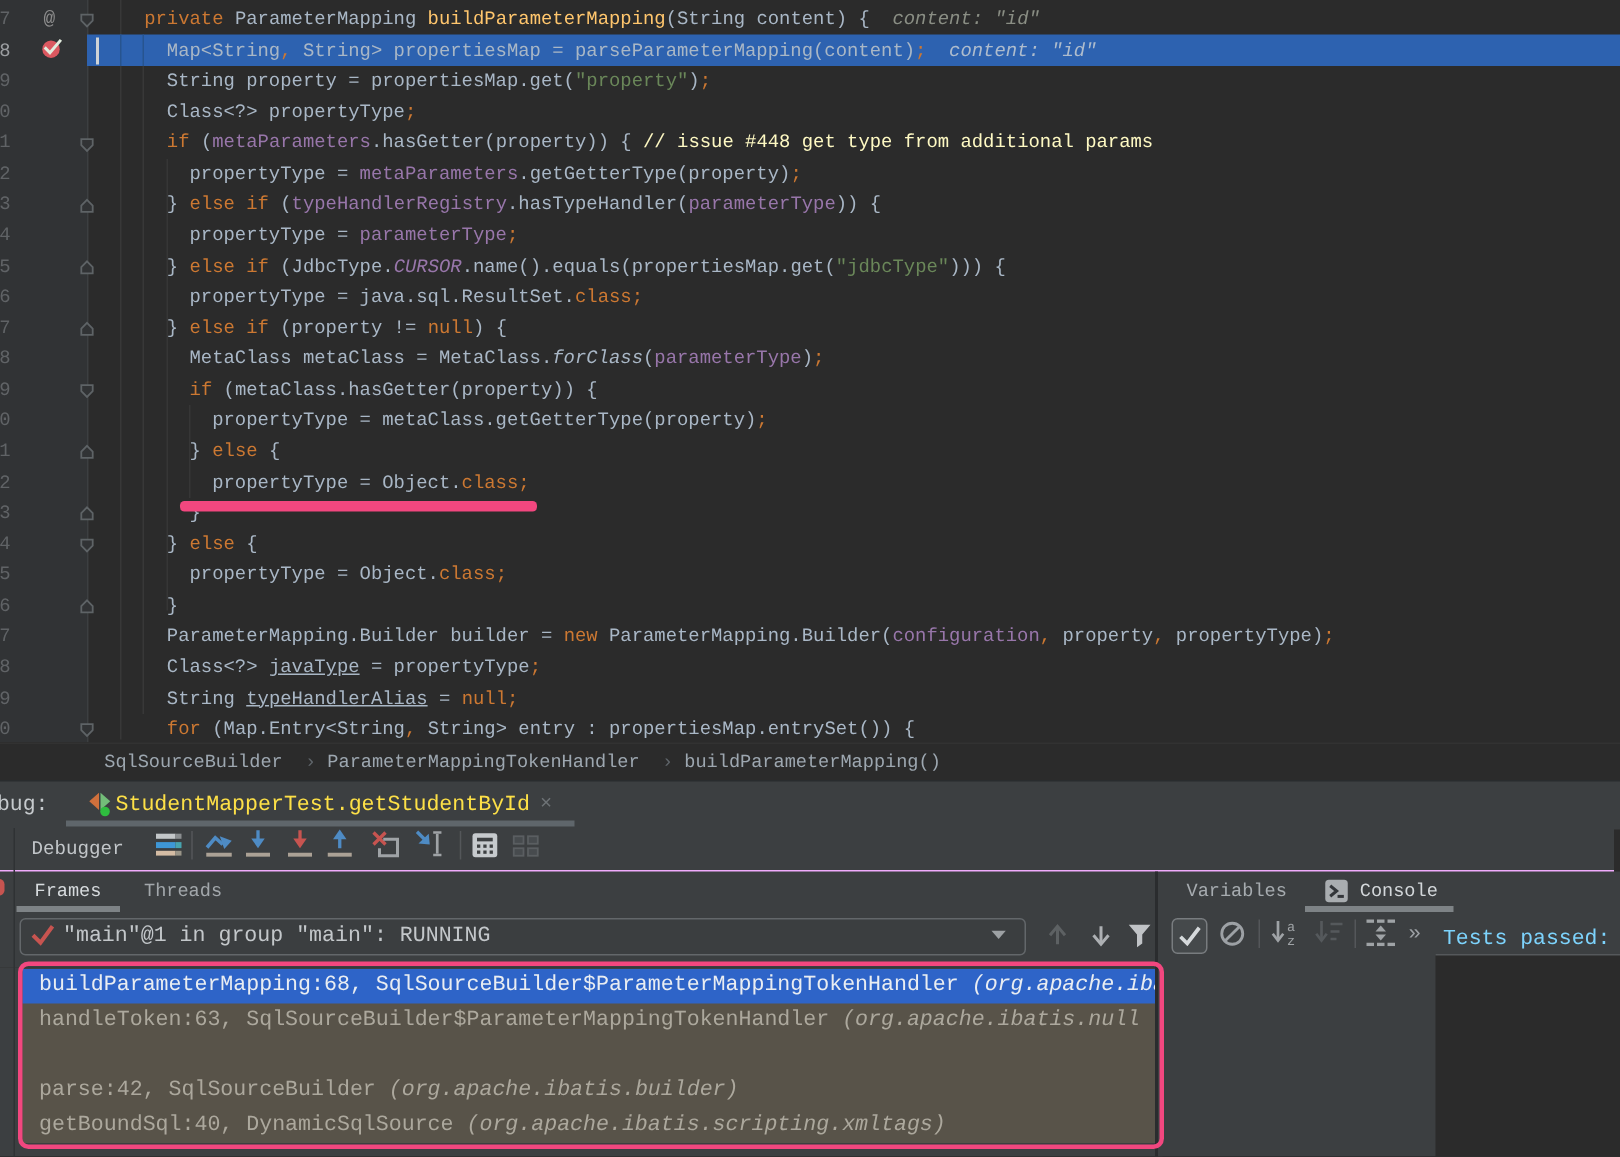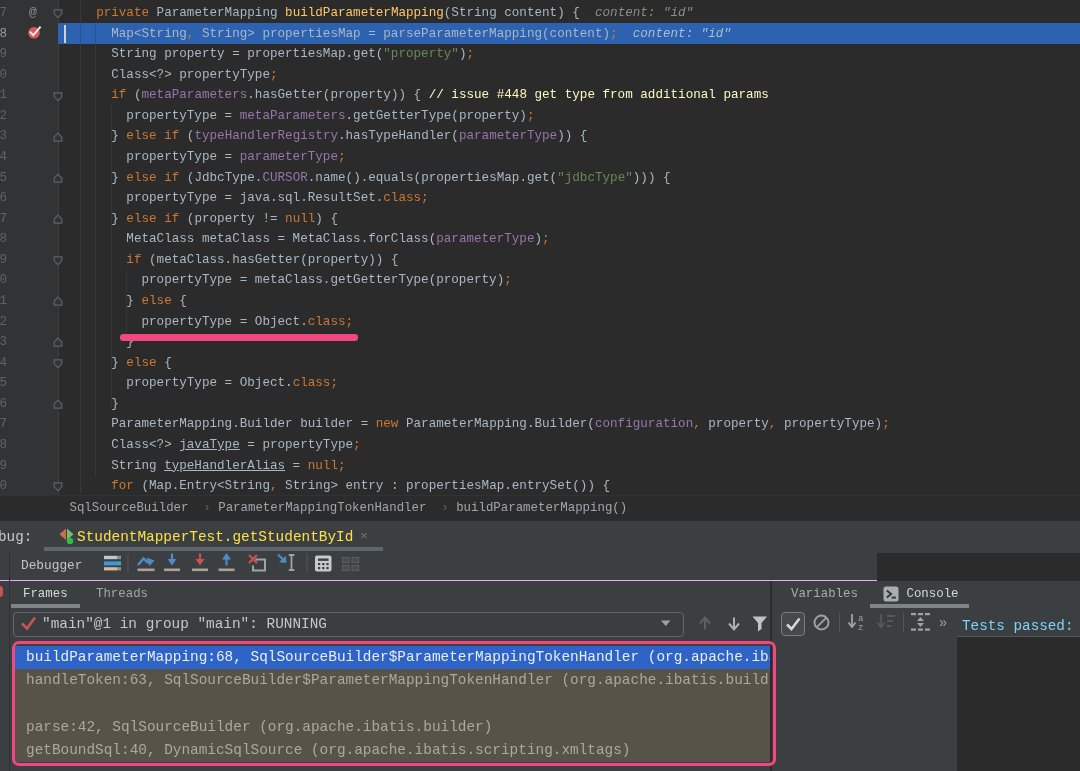--- a/index.html
+++ b/index.html
@@ -6,21 +6,21 @@
 body{width:1080px;height:771px;position:relative;overflow:hidden;font-family:"Liberation Mono",monospace;}
 .abs{position:absolute;}
 
 .cl{position:absolute;left:81px;height:20.57px;line-height:20.57px;font-size:12.6px;white-space:pre;color:#A9B7C6;}
 .ln{position:absolute;left:-10px;width:17px;text-align:right;height:20.57px;line-height:20.57px;font-size:12.6px;color:#606366;}
 .k{color:#CC7832;}
 .s{color:#6A8759;}
 .cm{color:#fef9c3;}
 .fd{color:#9876AA;}
 .fn{color:#FFC66D;}
-.it{text-align:center;}
+.it{font-style:italic;text-align:center;}
 .un{text-decoration:underline;}
 .hint{color:#8A8E84;font-style:italic;}
 .hintb{color:#AEBCCD;font-style:italic;}
 
 .ui{position:absolute;color:#BDC1C4;font-size:12.4px;white-space:pre;}
 .frow{position:absolute;left:27px;height:23.2px;line-height:23.2px;font-size:14.4px;white-space:pre;color:#ACA89D;}
 </style>
 </head>
 <body>
 
@@ -142,21 +142,21 @@
   <svg class="abs" style="left:55px;top:6px;" width="22" height="24" viewBox="0 0 22 24">
     <path d="M11 1.5 L11 13 L4.5 7.2 Z" fill="#D0703C"></path>
     <path d="M12 1.5 L12 13 L18.5 7.2 Z" fill="#73BD79"></path>
     <circle cx="15" cy="14" r="3.2" fill="#2FBE3F"></circle>
   </svg>
   <div class="abs" style="left:77px;top:5px;height:22px;line-height:22px;font-size:14.4px;color:#fde047;">StudentMapperTest.getStudentById</div>
   <div class="abs" style="left:360px;top:5px;height:22px;line-height:22px;font-size:13.5px;color:#6E7376;">×</div>
   <div class="abs" style="left:44px;top:26px;width:339px;height:4px;background:#5F666B;"></div>
 </div>
 
-<div class="abs" id="dtoolbar" style="left:0;top:552px;width:877px;height:28px;background:#3C3F41;border-bottom:4px solid #f0abfc;text-align:center;">
+<div class="abs" id="dtoolbar" style="left:0;top:552px;width:1076px;height:28px;background:#3C3F41;border-bottom:4px solid #f0abfc;text-align:center;">
   <div class="abs" style="left:21px;top:3px;height:22px;line-height:22px;font-size:12.8px;color:#C2C6C9;">Debugger</div>
   <svg class="abs" style="left:96px;top:0;" width="270" height="28" viewBox="0 0 270 28">
 
     <rect x="8" y="3.8" width="13" height="3.4" fill="#C3C7C9"></rect>
       <rect x="21" y="3.8" width="4" height="3.4" fill="#8A8E90"></rect>
     <rect x="8" y="9.4" width="13" height="4" fill="#3E97D6"></rect>
       <rect x="21" y="9.4" width="4" height="4" fill="#47A3AE"></rect>
     <rect x="8" y="15.2" width="13" height="3.2" fill="#D4BCA4"></rect>
       <rect x="21" y="15.2" width="4" height="3.2" fill="#9A9588"></rect>
     <rect x="31.5" y="2" width="1" height="19" fill="#54575A"></rect>
@@ -237,21 +237,21 @@
   <svg class="abs" style="left:751px;top:7px;" width="18" height="18" viewBox="0 0 18 18">
     <path d="M1.5 1.5 H16 L10.5 8 V14 L7 16.5 V8 Z" fill="#C0C3C6"></path>
   </svg>
 </div>
 
 <div class="abs" id="frames" style="left:0;top:645px;width:775px;height:126px;background:#3C3F41;">
   <div class="abs" style="left:15px;top:1px;width:757px;height:116px;background:#585349;"></div>
   <div class="abs" style="left:15px;top:1px;width:757px;height:23.2px;background:#2E64C8;"></div>
   <div class="abs" style="left:15px;top:1px;width:757px;height:116px;overflow:hidden;">
     <div class="frow" style="top:0;left:11px;color:#E9EDF2;">buildParameterMapping:68, SqlSourceBuilder$ParameterMappingTokenHandler <span class="it">(org.apache.iba</span></div>
-    <div class="frow" style="top:23.2px;left:11px;">handleToken:63, SqlSourceBuilder$ParameterMappingTokenHandler <span class="it">(org.apache.ibatis.build</span></div>
+    <div class="frow" style="top:23.2px;left:11px;">handleToken:63, SqlSourceBuilder$ParameterMappingTokenHandler <span class="it">(org.apache.ibatis.null</span></div>
     <div class="frow" style="top:69.6px;left:11px;">parse:42, SqlSourceBuilder <span class="it">(org.apache.ibatis.builder)</span></div>
     <div class="frow" style="top:92.8px;left:11px;">getBoundSql:40, DynamicSqlSource <span class="it">(org.apache.ibatis.scripting.xmltags)</span></div>
   </div>
   <div class="abs" style="left:11.5px;top:-4px;width:764px;height:125px;border:3.2px solid #F2477F;border-radius:7px;box-sizing:border-box;z-index:6;"></div>
 </div>
 
 <div class="abs" id="rightpanel" style="left:772px;top:608px;width:308px;height:163px;background:#3C3F41;">
   <div class="abs" style="left:8.5px;top:3.5px;width:24px;height:24px;background:#45494B;border:1.5px solid #787C7F;border-radius:4px;box-sizing:border-box;"></div>
   <svg class="abs" style="left:12.5px;top:8px;" width="16" height="15" viewBox="0 0 16 15">
     <path d="M2 8.5 L6.5 13 L14.5 2.5" stroke="#D5D9DB" stroke-width="2.5" fill="none"></path>

